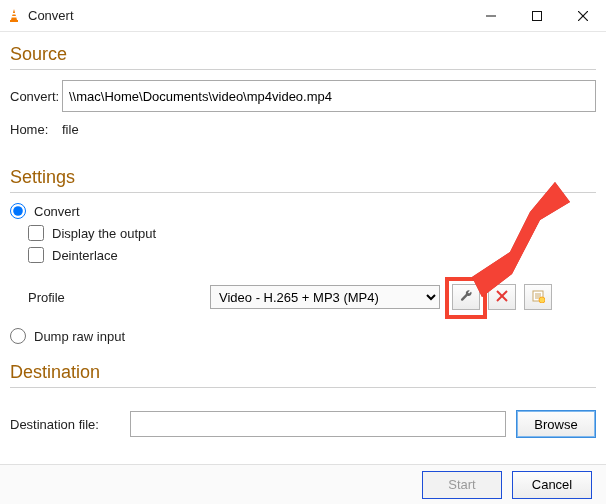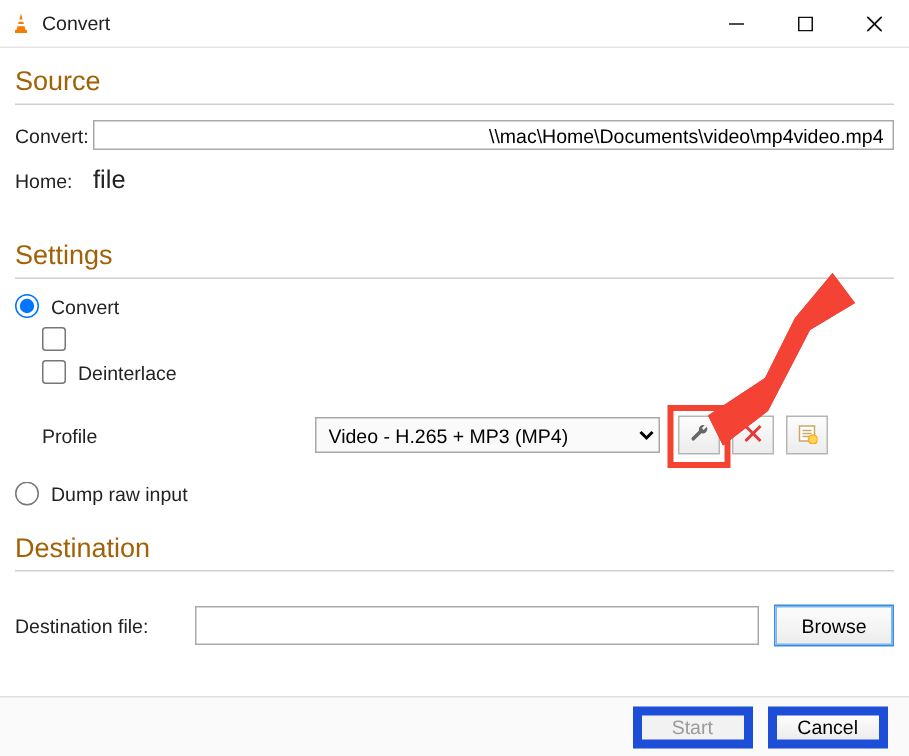--- a/index.html
+++ b/index.html
@@ -55,28 +55,27 @@
     display: flex;
     align-items: center;
     margin-bottom: 10px;
   }
   .row .lbl {
     width: 52px;
     font-size: 13px;
   }
   input[type="text"].field {
     flex: 1;
-    height: 20px;
+    height: 32px;
     padding: 2px 6px;
     font-size: 13px;
     border: 1px solid #a9a9a9;
     background: #fff;
-    text-align: right;
-  }
-  .type-val { font-size: 17px; text-align: right; }
+  }
+  .type-val { font-size: 13px; text-align: right; }
   .radio-row, .check-row {
     display: flex;
     align-items: center;
     margin: 6px 0;
   }
   .radio-row input[type="radio"],
   .check-row input[type="checkbox"] {
     width: 16px;
     height: 16px;
     margin: 0 8px 0 0;
@@ -134,21 +133,21 @@
     height: 26px;
     border: 1px solid #a9a9a9;
     margin-right: 10px;
     padding: 2px 6px;
   }
   .btn {
     height: 28px;
     min-width: 80px;
     padding: 0 14px;
     font-size: 13px;
-    border: 6px solid #1d4ed8;
+    border: 1px solid #1d4ed8;
     background: linear-gradient(#fdfdfd, #ececec);
     cursor: pointer;
   }
   .btn.primary {
     border: 1px solid #3a8dde;
     box-shadow: 0 0 0 1px #7fb8ee inset;
   }
   .btn:disabled, .btn.disabled {
     color: #9a9a9a;
     background: #f2f2f2;
@@ -226,20 +225,21 @@
   <div class="hr"></div>
 
   <div class="radio-row">
     <input type="radio" name="mode" checked="" style="">
     <span>Convert</span>
   </div>
 
   <div class="indent">
     <div class="check-row">
       <input type="checkbox" style="">
+      <span>Display the output</span>
     </div>
     <div class="check-row">
       <input type="checkbox" style="">
       <span>Deinterlace</span>
     </div>
   </div>
 
   <div class="profile-row">
     <div class="plbl">Profile</div>
     <select class="profile-select">

